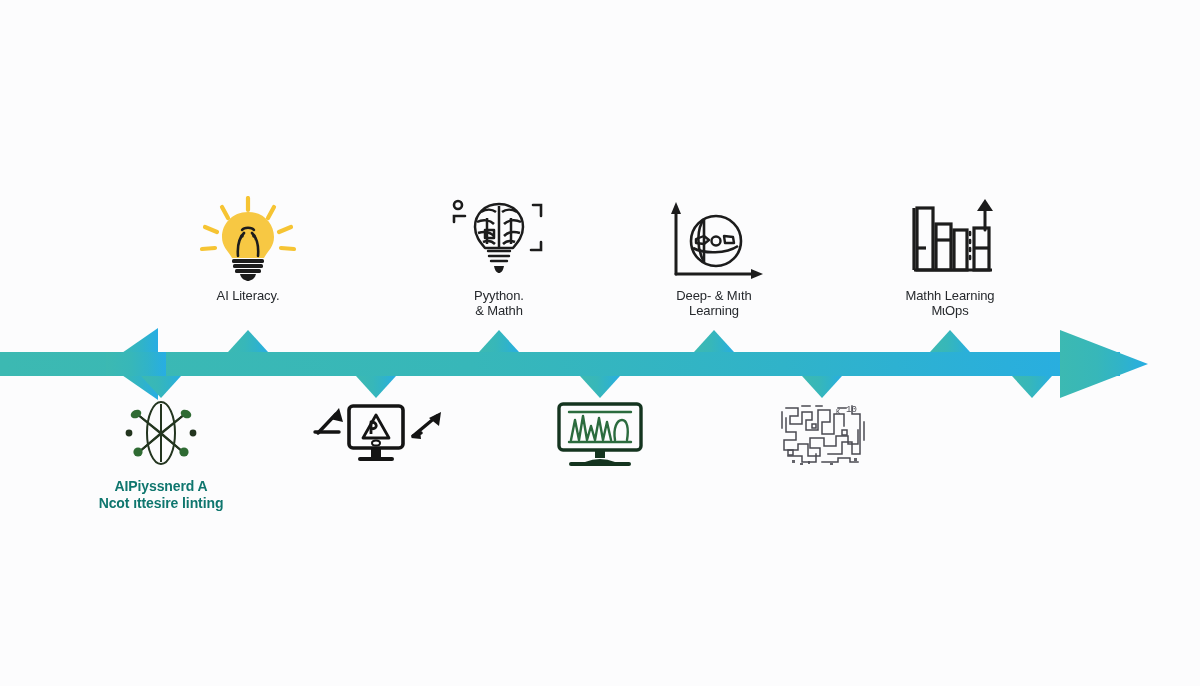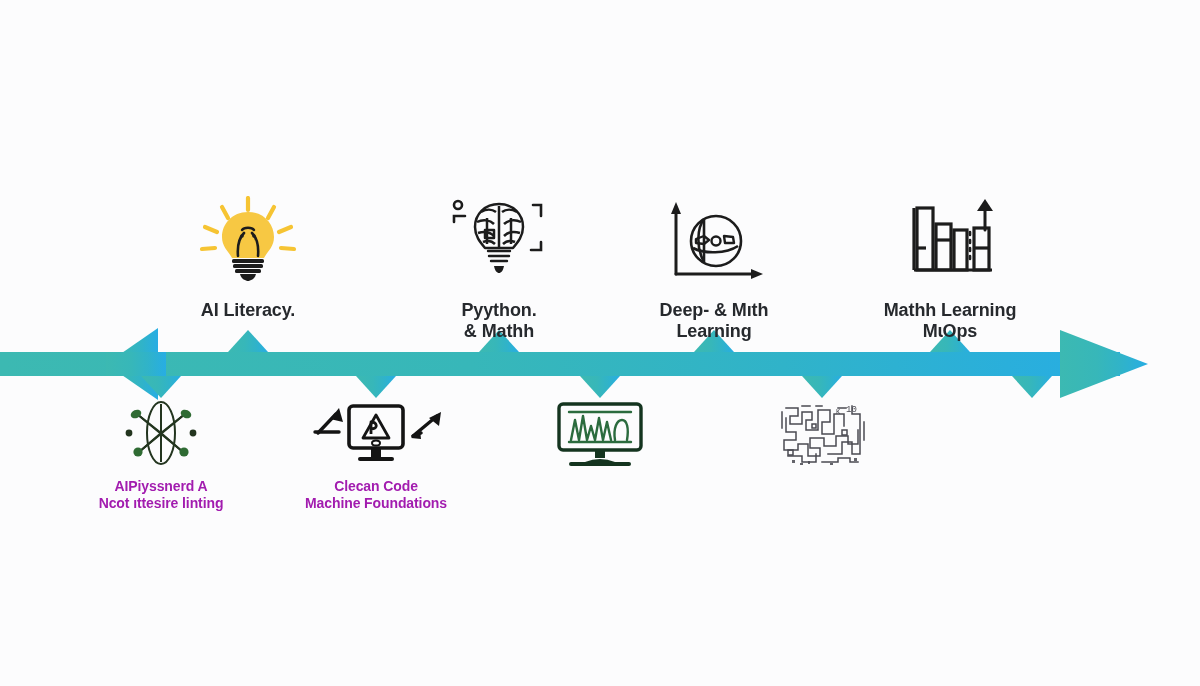--- a/index.html
+++ b/index.html
@@ -36,23 +36,23 @@
     margin-left: -105px;
     text-align: center;
   }
   .milestone .icon-wrap {
     height: 86px;
     display: flex;
     align-items: flex-end;
     justify-content: center;
   }
   .milestone .ms-label {
-    margin-top: 18px;
-    font-size: 18px;
-    font-weight: 700;
+    margin-top: 6px;
+    font-size: 13px;
+    font-weight: 400;
     line-height: 1.18;
     color: #2b2f33;
     letter-spacing: -0.1px;
     white-space: pre-line;
   }
 
   
   .milestone.top {
     top: 196px;
   }
@@ -65,21 +65,21 @@
     top: 400px;
   }
   .milestone.bottom .icon-wrap {
     height: 70px;
     align-items: center;
   }
   .milestone.bottom .ms-label {
     margin-top: 8px;
     font-size: 14px;
     font-weight: 700;
-    color: #a21caf;
+    color: #0f766e;
   }
 
   .blurry {
     filter: blur(0.28px);
   }
   .blurry-strong {
     filter: blur(0.55px);
   }
 
   svg { display: block; }
@@ -277,22 +277,20 @@
           <ellipse cx="75" cy="43" rx="4" ry="2.6" fill="#fff" stroke="#141414" stroke-width="2"></ellipse>
         </g>
         <g stroke="#141414" stroke-width="3.4" fill="none" stroke-linecap="round">
           <line x1="112" y1="36" x2="136" y2="16"></line>
           <line x1="112" y1="36" x2="120" y2="33"></line>
         </g>
         <polygon points="140,12 138,26 128,18" fill="#141414"></polygon>
         <polygon points="110,38 119,30 120,39" fill="#141414"></polygon>
       </svg>
     </div>
-    <div class="ms-label blurry">Clecan Code
-Machine Foundations</div>
   </div>
 
   <div class="milestone bottom" style="left:600px;">
     <div class="icon-wrap">
       <svg width="130" height="70" viewBox="0 0 130 70">
         <g stroke="#14341f" stroke-width="3.4" fill="none">
           <rect x="24" y="4" width="82" height="46" rx="4"></rect>
         </g>
         <g stroke="#2b6b3e" stroke-width="2.4" fill="none" stroke-linejoin="round" stroke-linecap="round">
           <line x1="34" y1="12" x2="96" y2="12"></line>

